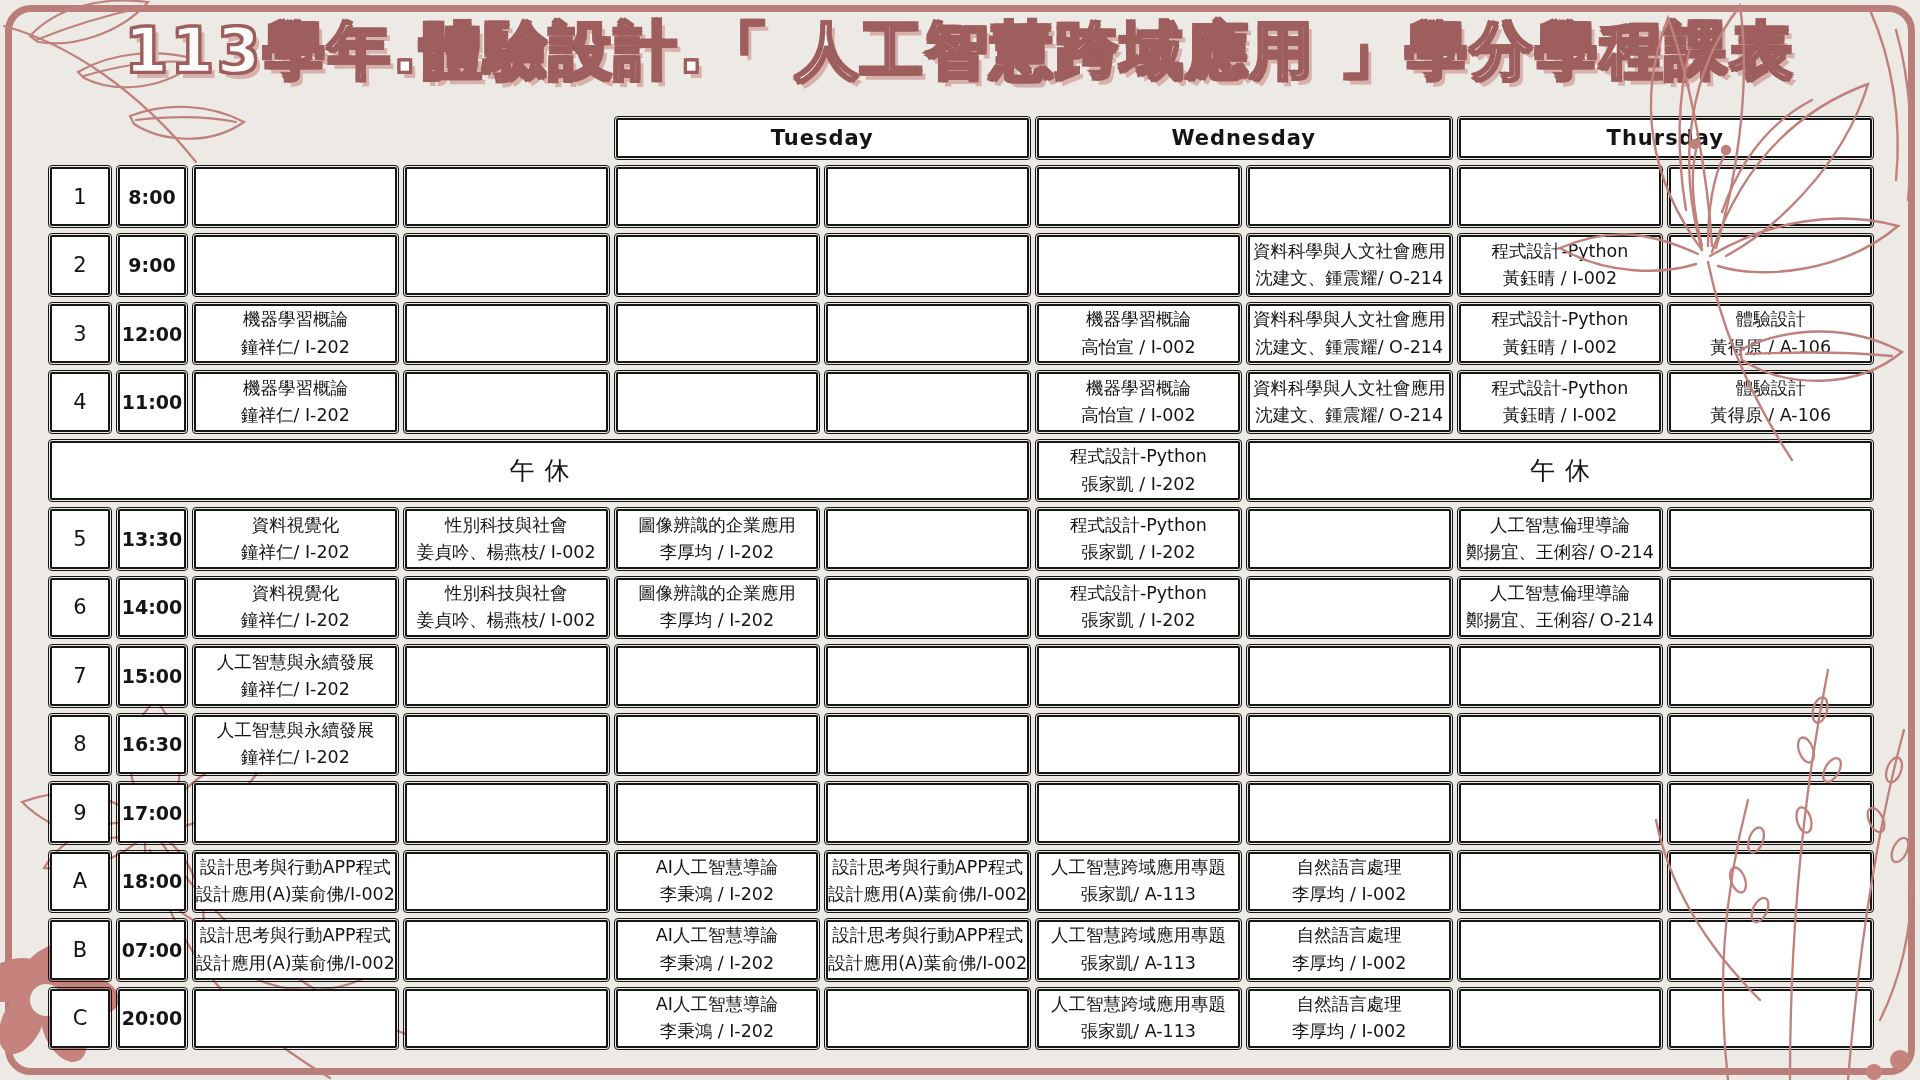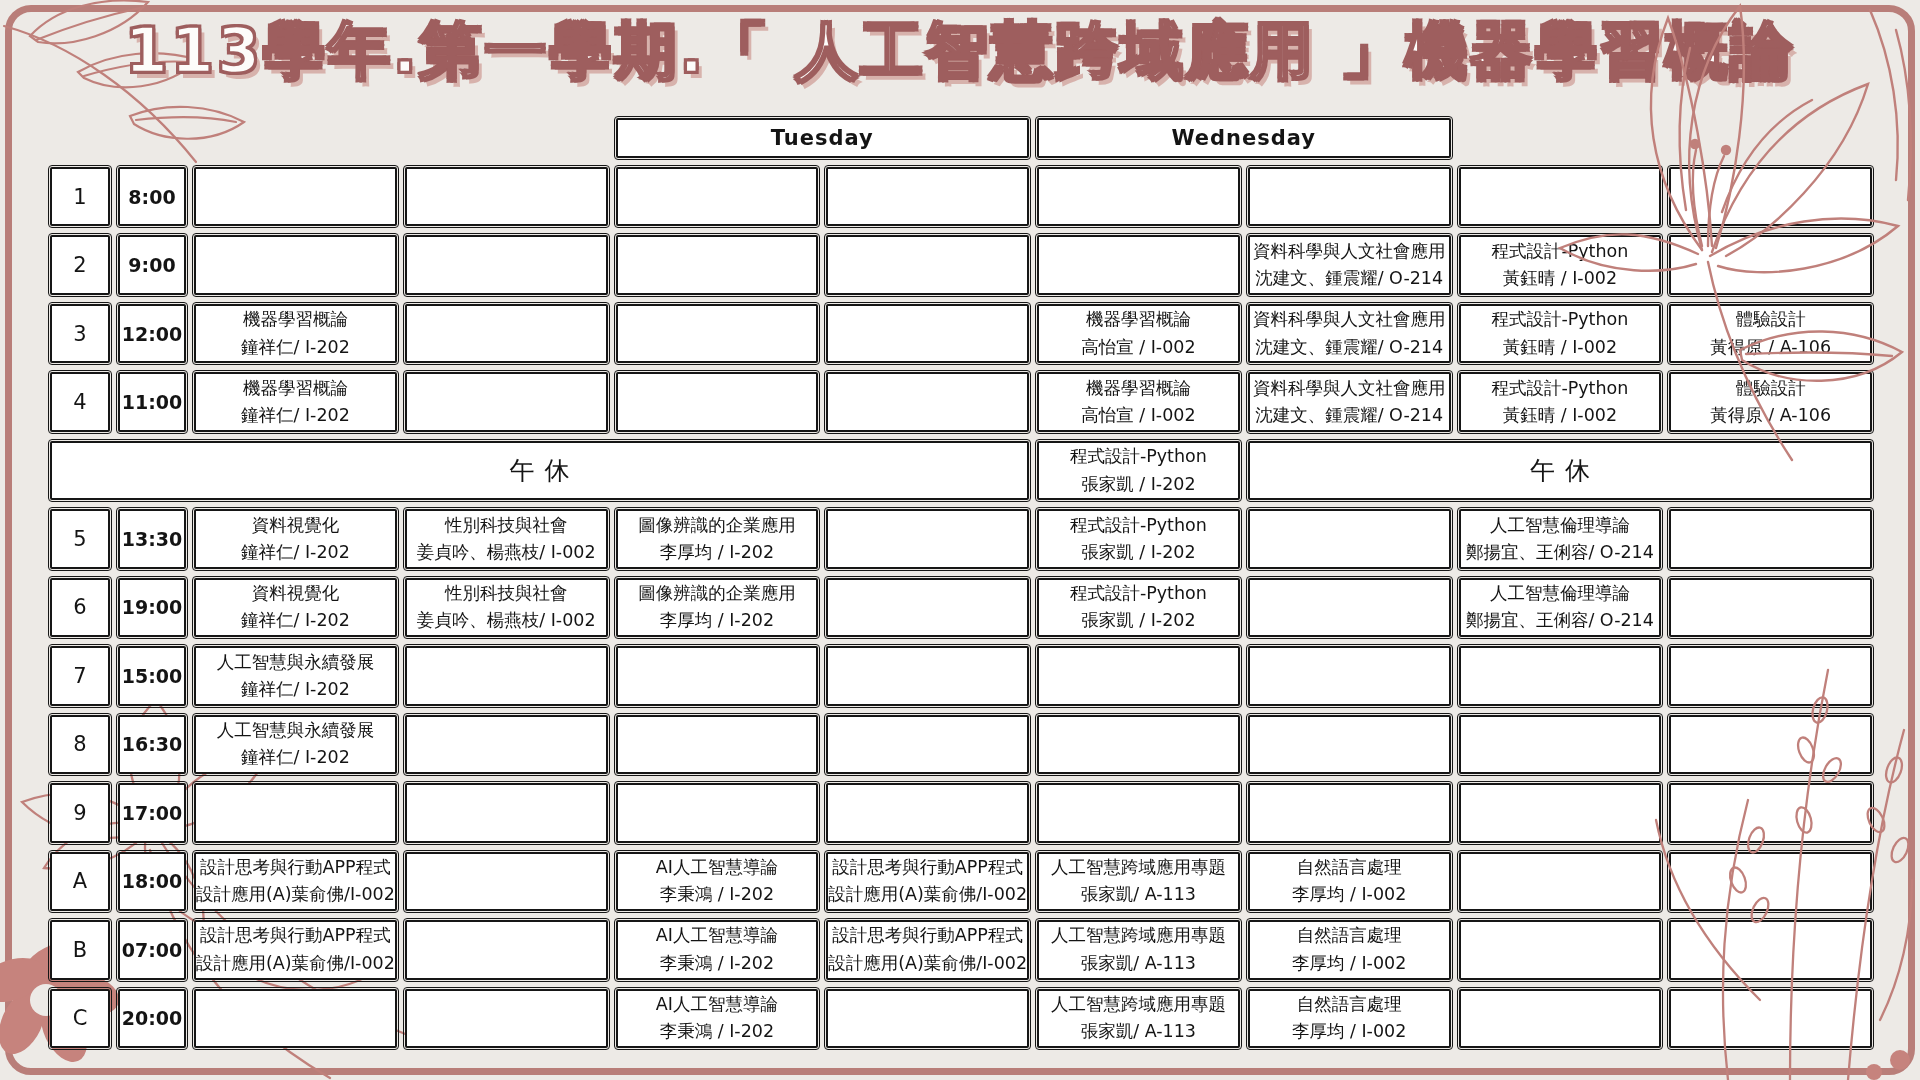--- a/index.html
+++ b/index.html
@@ -48,25 +48,26 @@
   .floral-tl{left:0;top:0;z-index:2;}
   .floral-tr{right:0;top:0;z-index:4;}
   .floral-bl{left:0;bottom:0;z-index:1;}
   .floral-br{right:0;bottom:0;z-index:4;}
 </style>
 </head>
 <body>
 
 <div class="frame"></div>
 
-<h1 class="title">113學年.第一學期.「 人工智慧跨域應用 」機器學習概論</h1>
+<h1 class="title">113學年.體驗設計.「 人工智慧跨域應用 」學分學程課表</h1>
 
 <div id="timetable">
     <div class="box day-header" style="grid-area: 1 / 7 / auto / span 2;">Wednesday</div>
     <div class="box day-header" style="grid-area: 1 / 5 / auto / span 2;">Tuesday</div>
+    <div class="box day-header" style="grid-area: 1 / 9 / auto / span 2;">Thursday</div>
     <div class="box period-box" style="grid-area: 2 / 1;">1</div>
     <div class="box time-box" style="grid-area: 2 / 2;">8:00</div>
     <div class="box cell" style="grid-area: 2 / 3;"></div>
     <div class="box cell" style="grid-area: 2 / 4;"></div>
     <div class="box cell" style="grid-area: 2 / 5;"></div>
     <div class="box cell" style="grid-area: 2 / 6;"></div>
     <div class="box cell" style="grid-area: 2 / 7;"></div>
     <div class="box cell" style="grid-area: 2 / 8;"></div>
     <div class="box cell" style="grid-area: 2 / 9;"></div>
     <div class="box cell" style="grid-area: 2 / 10;"></div>
@@ -161,21 +162,21 @@
       <span class="course-name">程式設計-Python</span>
       <span class="course-info">張家凱 / I-202</span>
     </div>
     <div class="box cell" style="grid-area: 7 / 8;"></div>
     <div class="box cell" style="grid-area: 7 / 9;">
       <span class="course-name">人工智慧倫理導論</span>
       <span class="course-info">鄭揚宜、王俐容/ O-214</span>
     </div>
     <div class="box cell" style="grid-area: 7 / 10;"></div>
     <div class="box period-box" style="grid-area: 8 / 1;">6</div>
-    <div class="box time-box" style="grid-area: 8 / 2;">19:00</div>
+    <div class="box time-box" style="grid-area: 8 / 2;">14:00</div>
     <div class="box cell" style="grid-area: 8 / 3;">
       <span class="course-name">資料視覺化</span>
       <span class="course-info">鐘祥仁/ I-202</span>
     </div>
     <div class="box cell" style="grid-area: 8 / 4;">
       <span class="course-name">性別科技與社會</span>
       <span class="course-info">姜貞吟、楊燕枝/ I-002</span>
     </div>
     <div class="box cell" style="grid-area: 8 / 5;">
       <span class="course-name">圖像辨識的企業應用</span>

